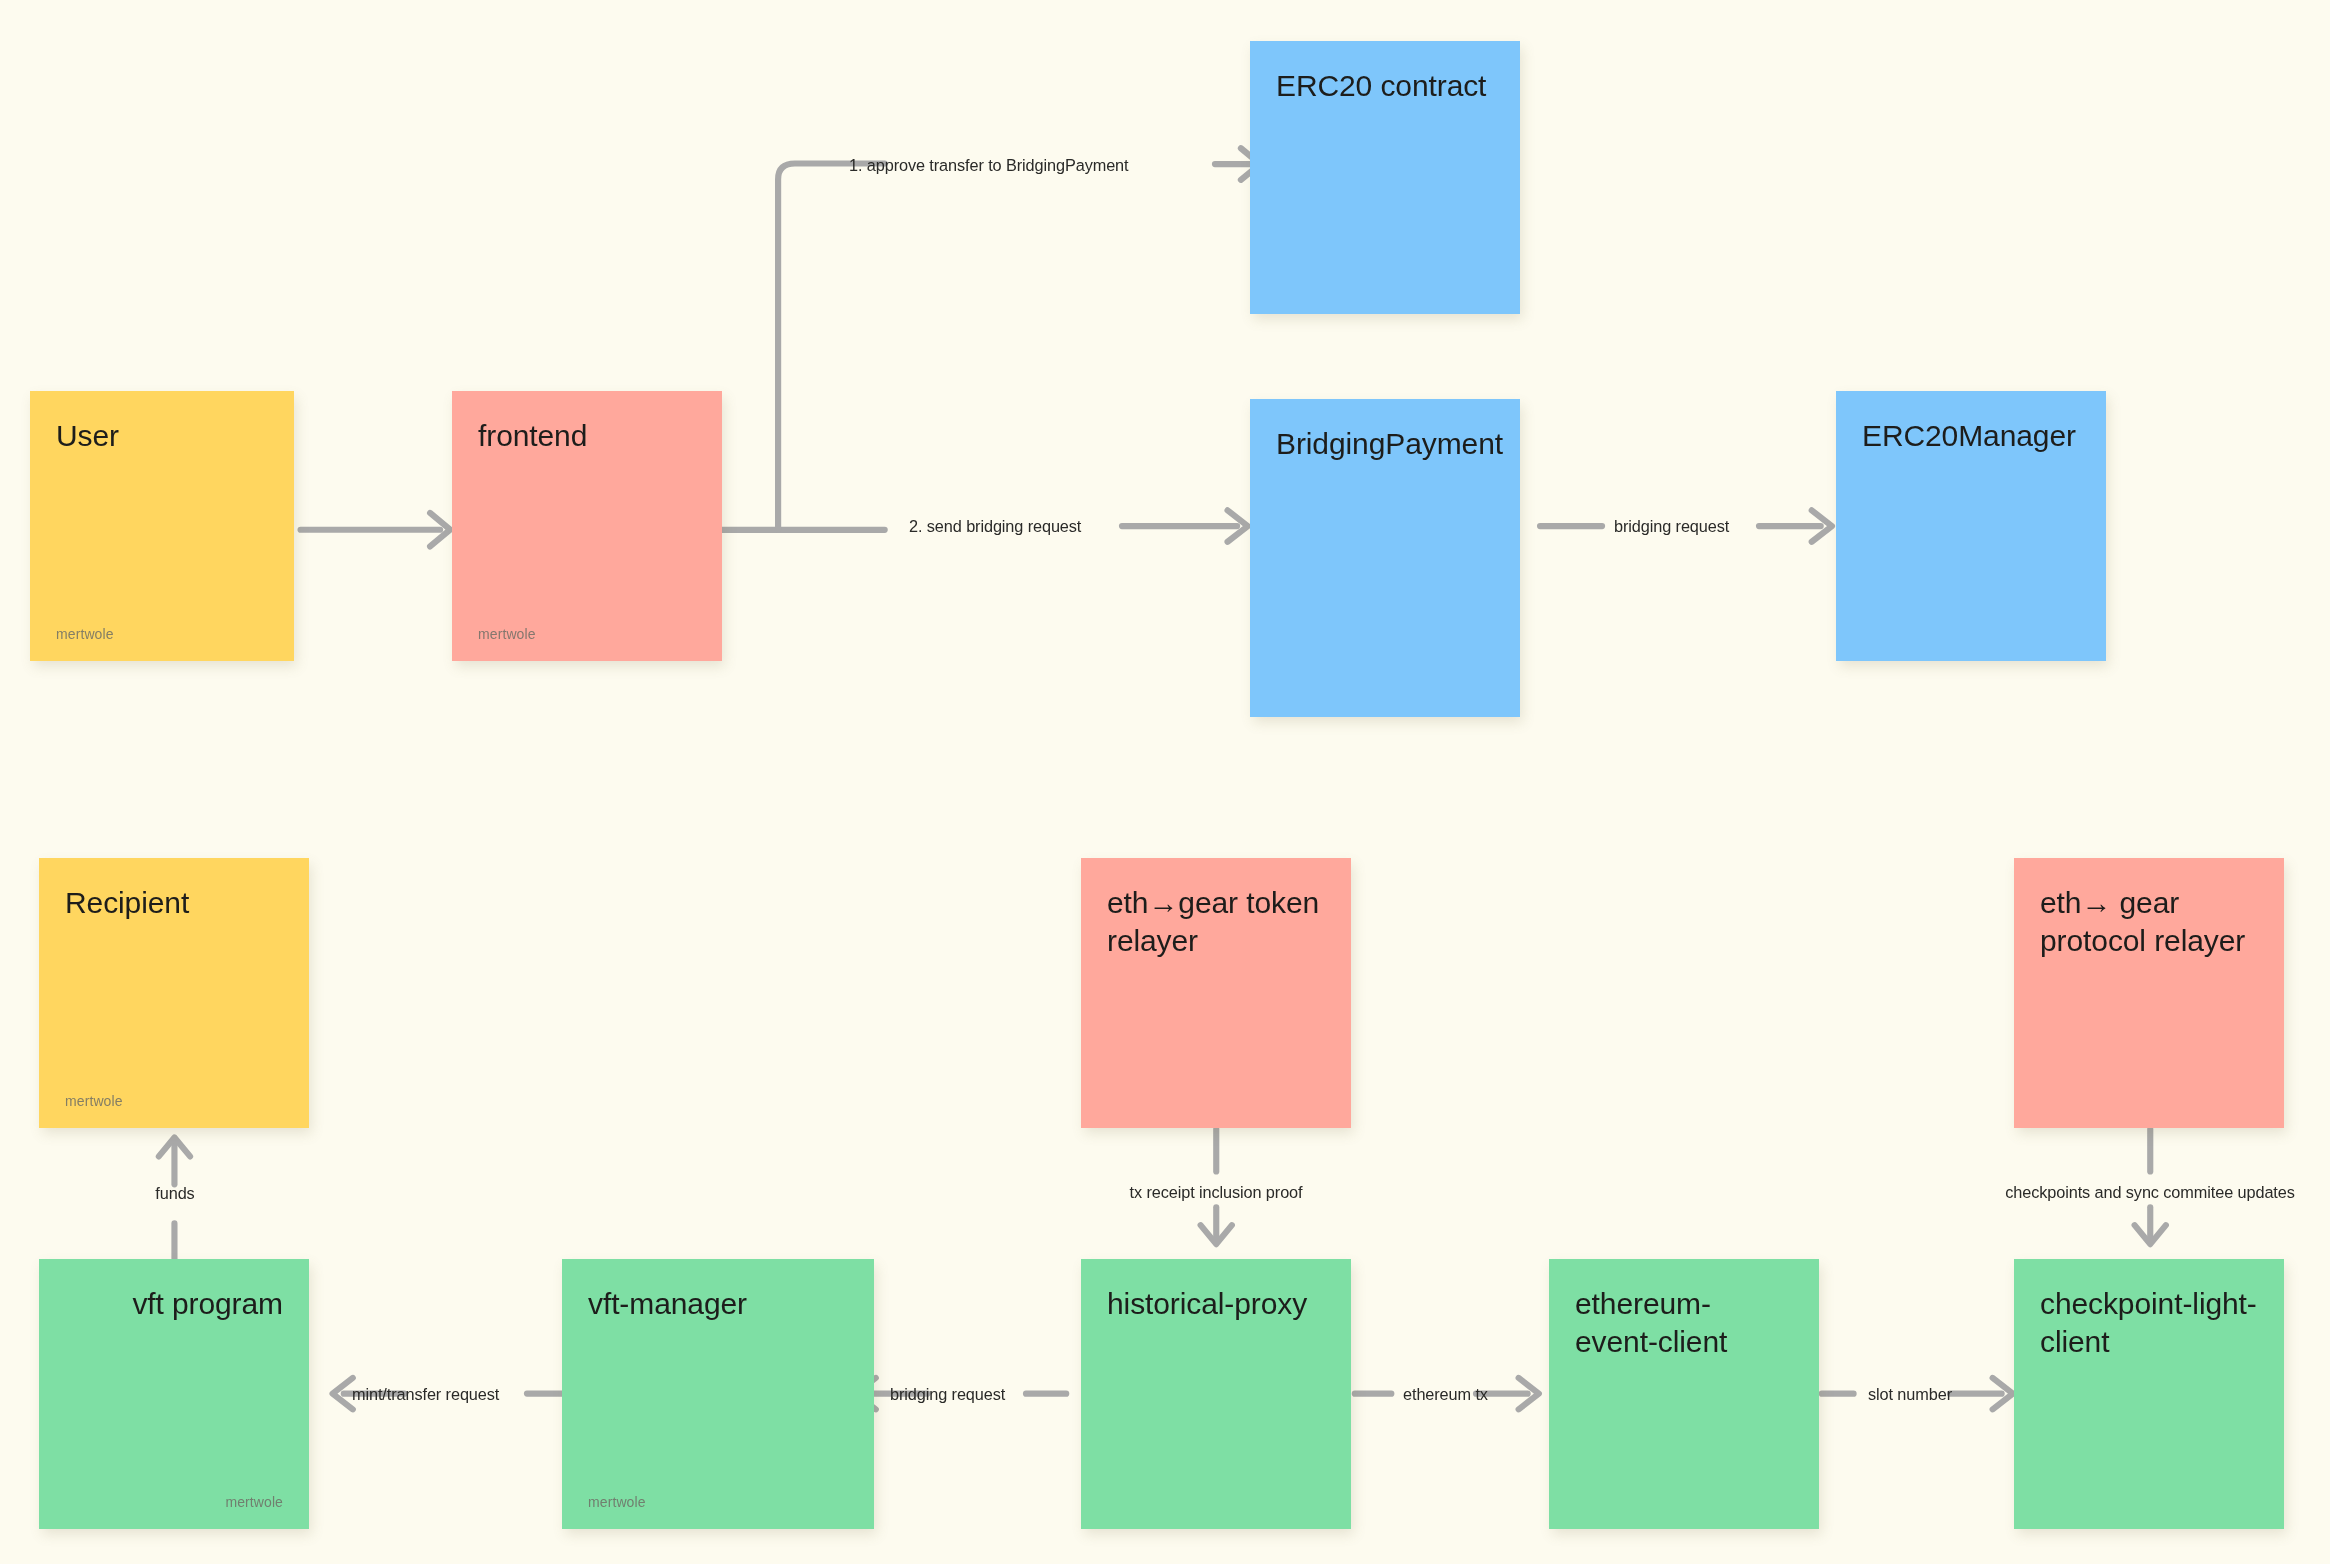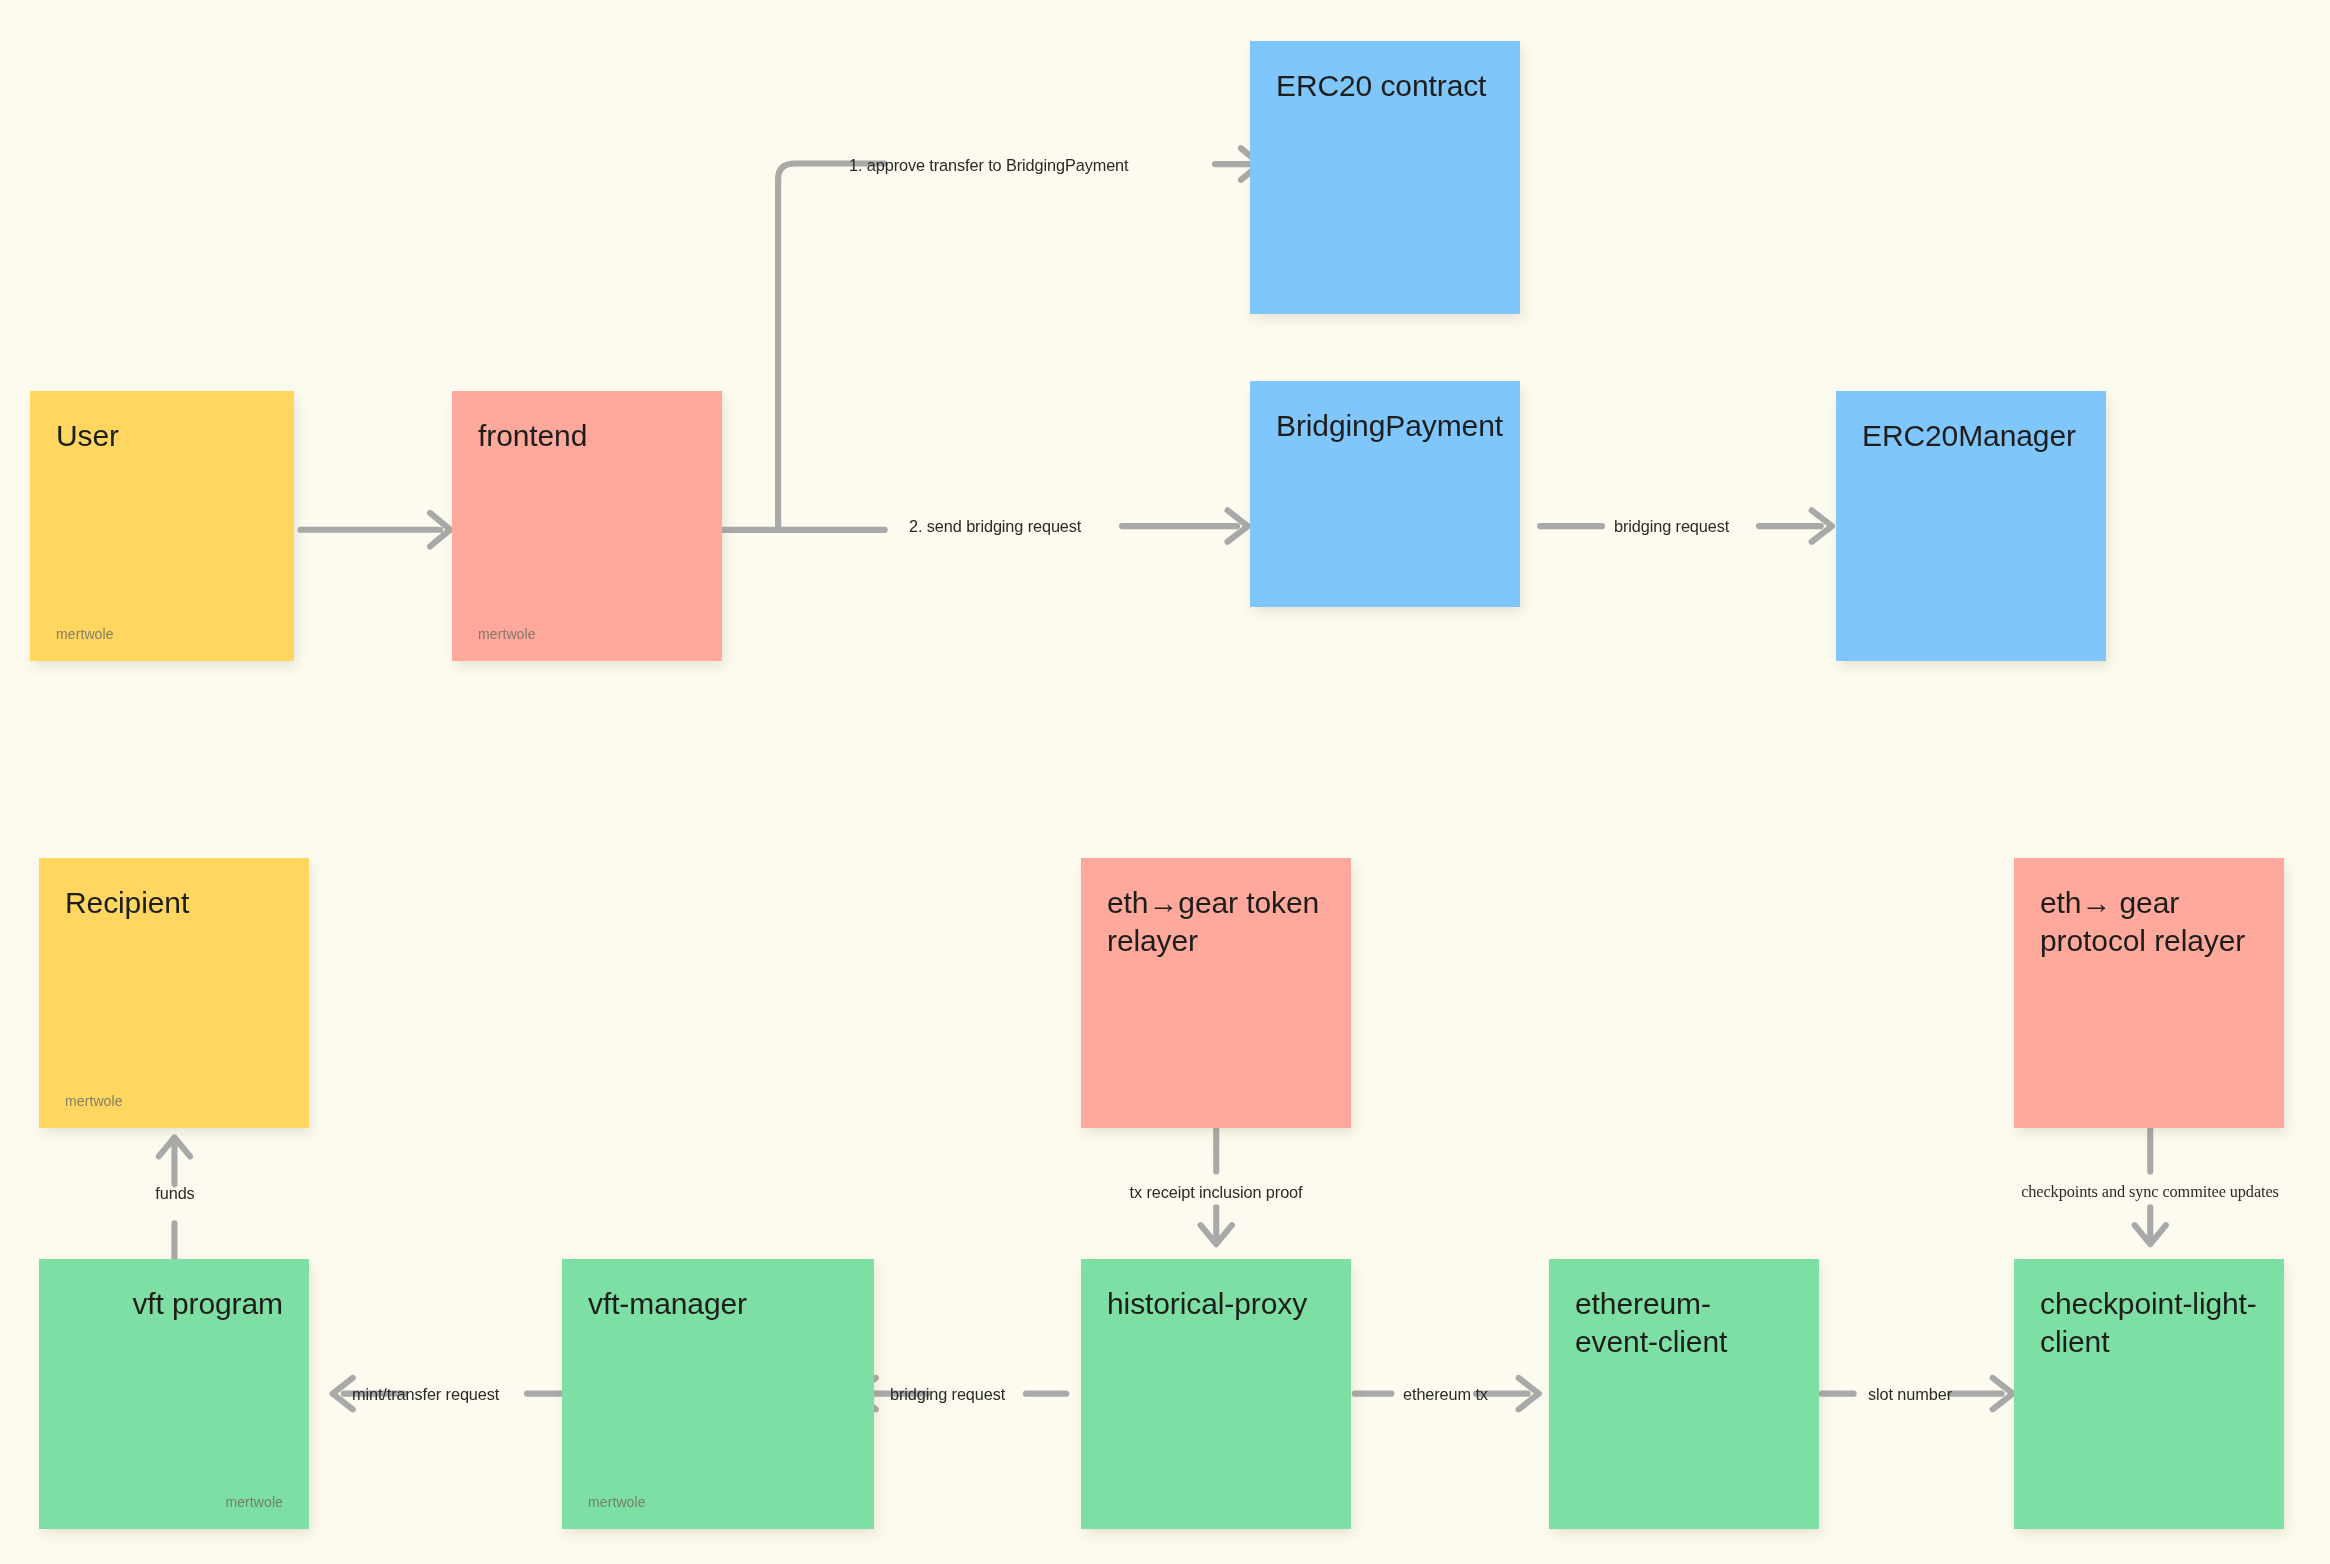--- a/index.html
+++ b/index.html
@@ -157,38 +157,38 @@
   <div class="edge-label" style="left:352px; top:1386px;">mint/transfer request</div>
 
   <div class="edge-label" style="left:890px; top:1386px;">bridging request</div>
 
   <div class="edge-label" style="left:1403px; top:1386px;">ethereum tx</div>
 
   <div class="edge-label" style="left:1868px; top:1386px;">slot number</div>
 
   <div class="edge-label centered" style="left:1216px; top:1192px;">tx receipt inclusion proof</div>
 
-  <div class="edge-label centered" style="left:2150px; top:1192px;font-family:Liberation Serif, serif;">checkpoints and sync commitee updates</div>
+  <div class="edge-label centered" style="left:2150px; top:1192px;">checkpoints and sync commitee updates</div>
 
   <div class="node yellow" style="left:30px; top:391px; width:264px; height:270px;">
     <div class="title">User</div>
     <div class="author">mertwole</div>
   </div>
 
   <div class="node pink" style="left:452px; top:391px; width:270px; height:270px;">
     <div class="title">frontend</div>
     <div class="author">mertwole</div>
   </div>
 
   <div class="node blue" style="left:1250px; top:41px; width:270px; height:273px;">
     <div class="title">ERC20 contract</div>
     <div class="author"></div>
   </div>
 
-  <div class="node blue" style="left:1250px; top:381px; width:270px; height:226px;">
+  <div class="node blue" style="left:1250px; top:399px; width:270px; height:318px;">
     <div class="title">BridgingPayment</div>
     <div class="author"></div>
   </div>
 
   <div class="node blue" style="left:1836px; top:391px; width:270px; height:270px;">
     <div class="title">ERC20Manager</div>
     <div class="author"></div>
   </div>
 
   <div class="node yellow" style="left:39px; top:858px; width:270px; height:270px;">

